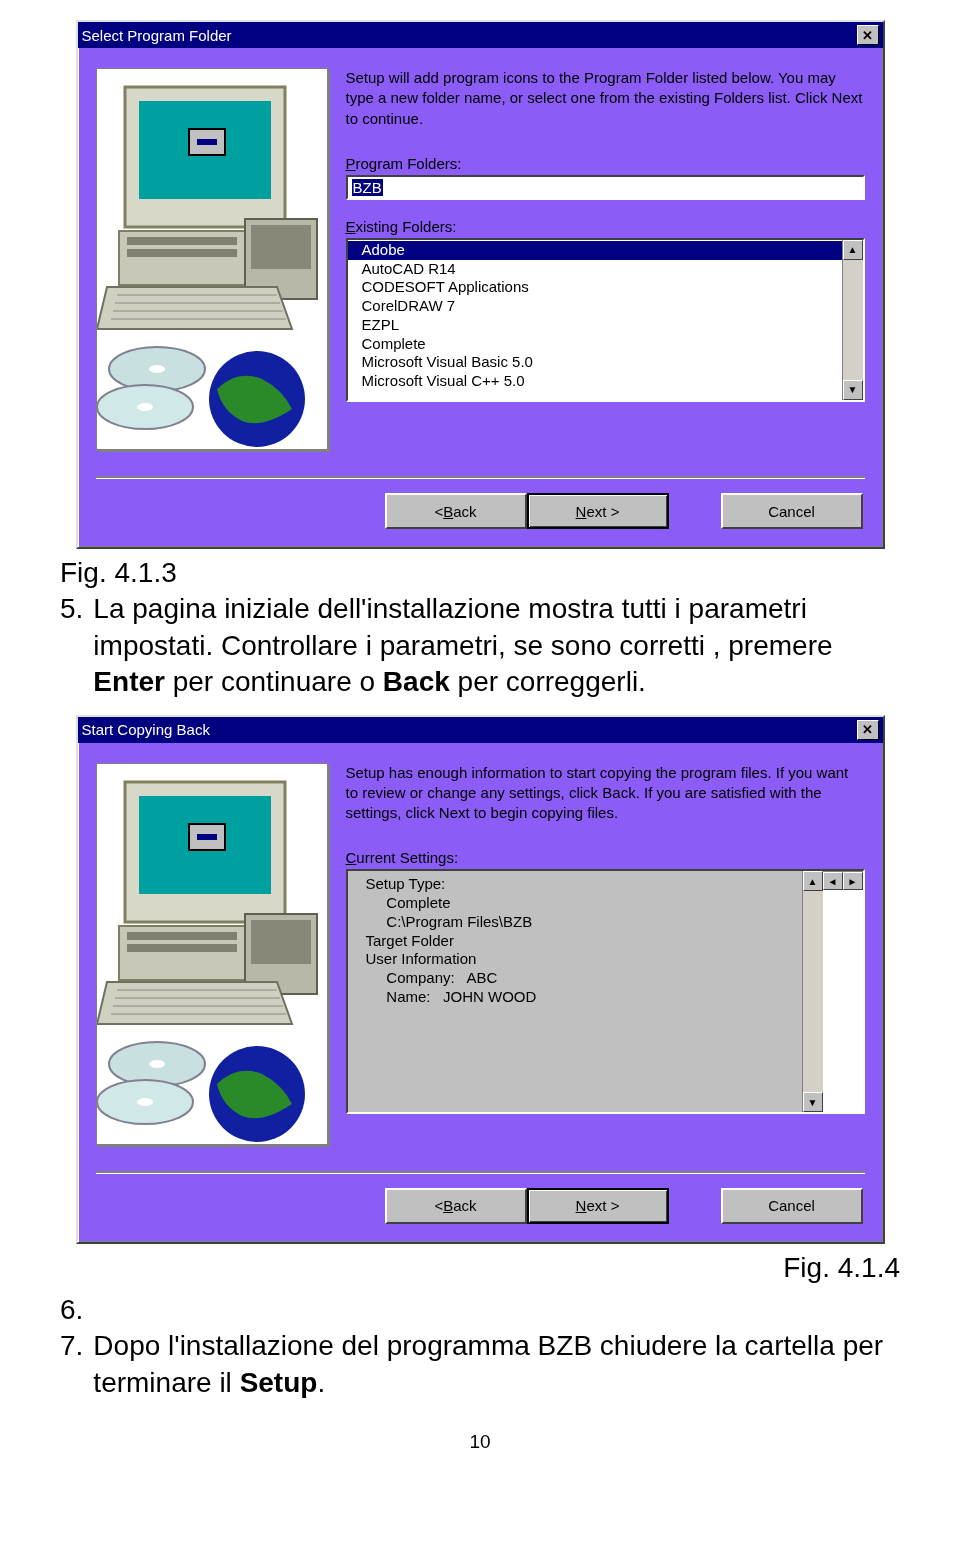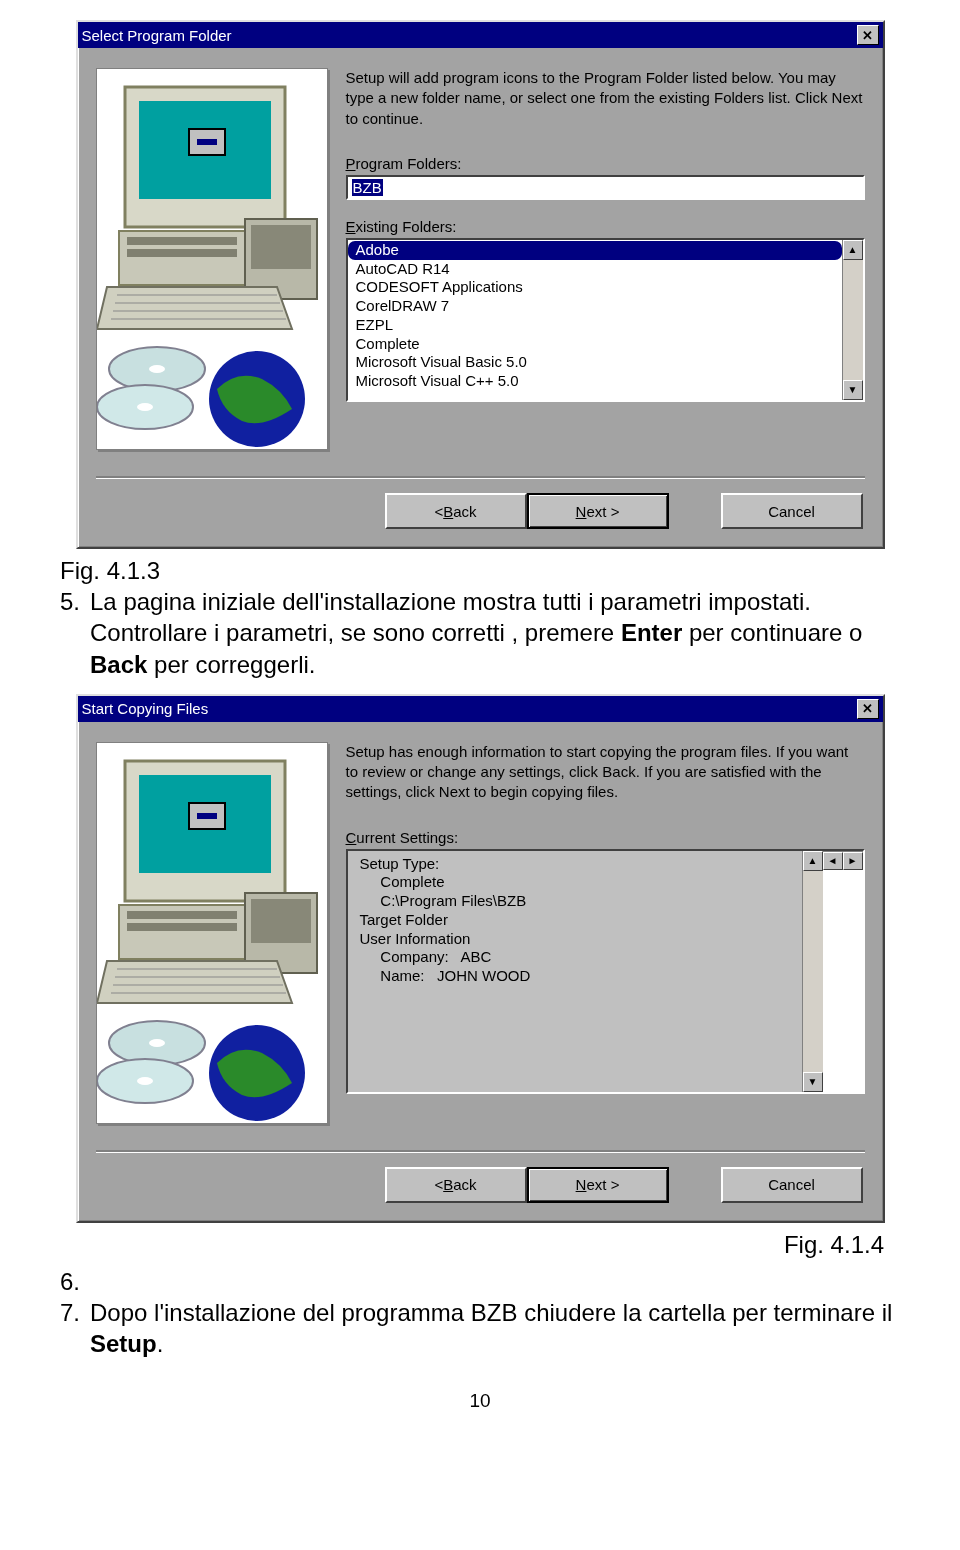--- a/index.html
+++ b/index.html
@@ -8,21 +8,21 @@
     background: #fff;
     font-family: Arial, Helvetica, sans-serif;
     font-size: 18px;
     width: 960px;
     box-sizing: border-box;
   }
 
   .dialog {
     width: 805px;
     margin: 0 auto 0 auto;
-    background: #a3a3a3;
+    background: #8b5cf6;
     border: 2px solid #000;
     border-top-color: #dfdfdf;
     border-left-color: #dfdfdf;
     border-right-color: #404040;
     border-bottom-color: #404040;
     box-shadow: inset 1px 1px 0 #fff, inset -1px -1px 0 #808080;
   }
 
   .titlebar {
     background: #000080;
@@ -98,21 +98,21 @@
     border-top-color:#404040; border-left-color:#404040;
     border-right-color:#fff; border-bottom-color:#fff;
     background:#fff;
     font-family: inherit;
     font-size: 15px;
     color:#000;
     display:flex;
     align-items:stretch;
   }
   .listbox .items, .readonly-box .items { flex:1; padding: 1px 0; }
-  .listbox .item, .readonly-box .line { padding: 0 8px; line-height: 1.25; white-space: pre; border-radius: 7px; }
+  .listbox .item, .readonly-box .line { padding: 0 14px; line-height: 1.25; white-space: pre; }
   .listbox .item.selected { background:#000080; color:#fff; }
 
   .vscroll {
     width: 20px;
     background:#c0c0c0;
     border-left:1px solid #808080;
     display:flex; flex-direction:column;
   }
   .vscroll .sbtn {
     height:18px;
@@ -173,24 +173,24 @@
   .w95-btn.default {
     border-color:#000;
     box-shadow: inset 1px 1px 0 #fff, inset -1px -1px 0 #404040;
   }
   .w95-btn .ul { text-decoration: underline; }
   .pair { display:flex; }
 
   .doc-text {
     margin: 6px 30px 14px 30px;
     font-family: Arial, Helvetica, sans-serif;
-    font-size: 24px;
+    font-size: 28px;
     line-height: 1.3;
   }
-  .doc-text .fig-right { text-align: right; margin: 4px 16px 6px 0; }
+  .doc-text .fig-right { text-align: right; margin: 4px 0 6px 0; }
   .doc-text b { font-weight: bold; }
 
   .page-num { text-align:center; font-size:19px; margin-top: 30px; }
 </style>
 </head>
 <body>
 
 <div class="dialog">
   <div class="titlebar">
     <span class="title-text">Select Program Folder</span>
@@ -279,21 +279,21 @@
   <div style="display:flex; gap:10px;">
     <div>5.</div>
     <div>
       <span>La pagina iniziale dell'installazione mostra tutti i parametri impostati. Controllare i parametri, se sono corretti , premere </span><b>Enter</b><span> per continuare o </span><b>Back</b><span> per correggerli.</span>
     </div>
   </div>
 </div>
 
 <div class="dialog">
   <div class="titlebar">
-    <span class="title-text">Start Copying Files</span>
+    <span class="title-text">Start Copying Back</span>
     <span class="x-btn">✕</span>
   </div>
   <div class="dialog-body">
     <div class="setup-img short">
       <svg viewBox="0 0 230 380" width="230" height="380">
         <rect x="0" y="0" width="230" height="380" fill="#fff"></rect>
         <rect x="28" y="18" width="160" height="140" fill="#d8d8c8" stroke="#808060" stroke-width="3"></rect>
         <rect x="42" y="32" width="132" height="98" fill="#00a0a0"></rect>
         <rect x="92" y="60" width="36" height="26" fill="#c0c0c0" stroke="#000" stroke-width="2"></rect>
         <rect x="100" y="70" width="20" height="6" fill="#000080"></rect>

